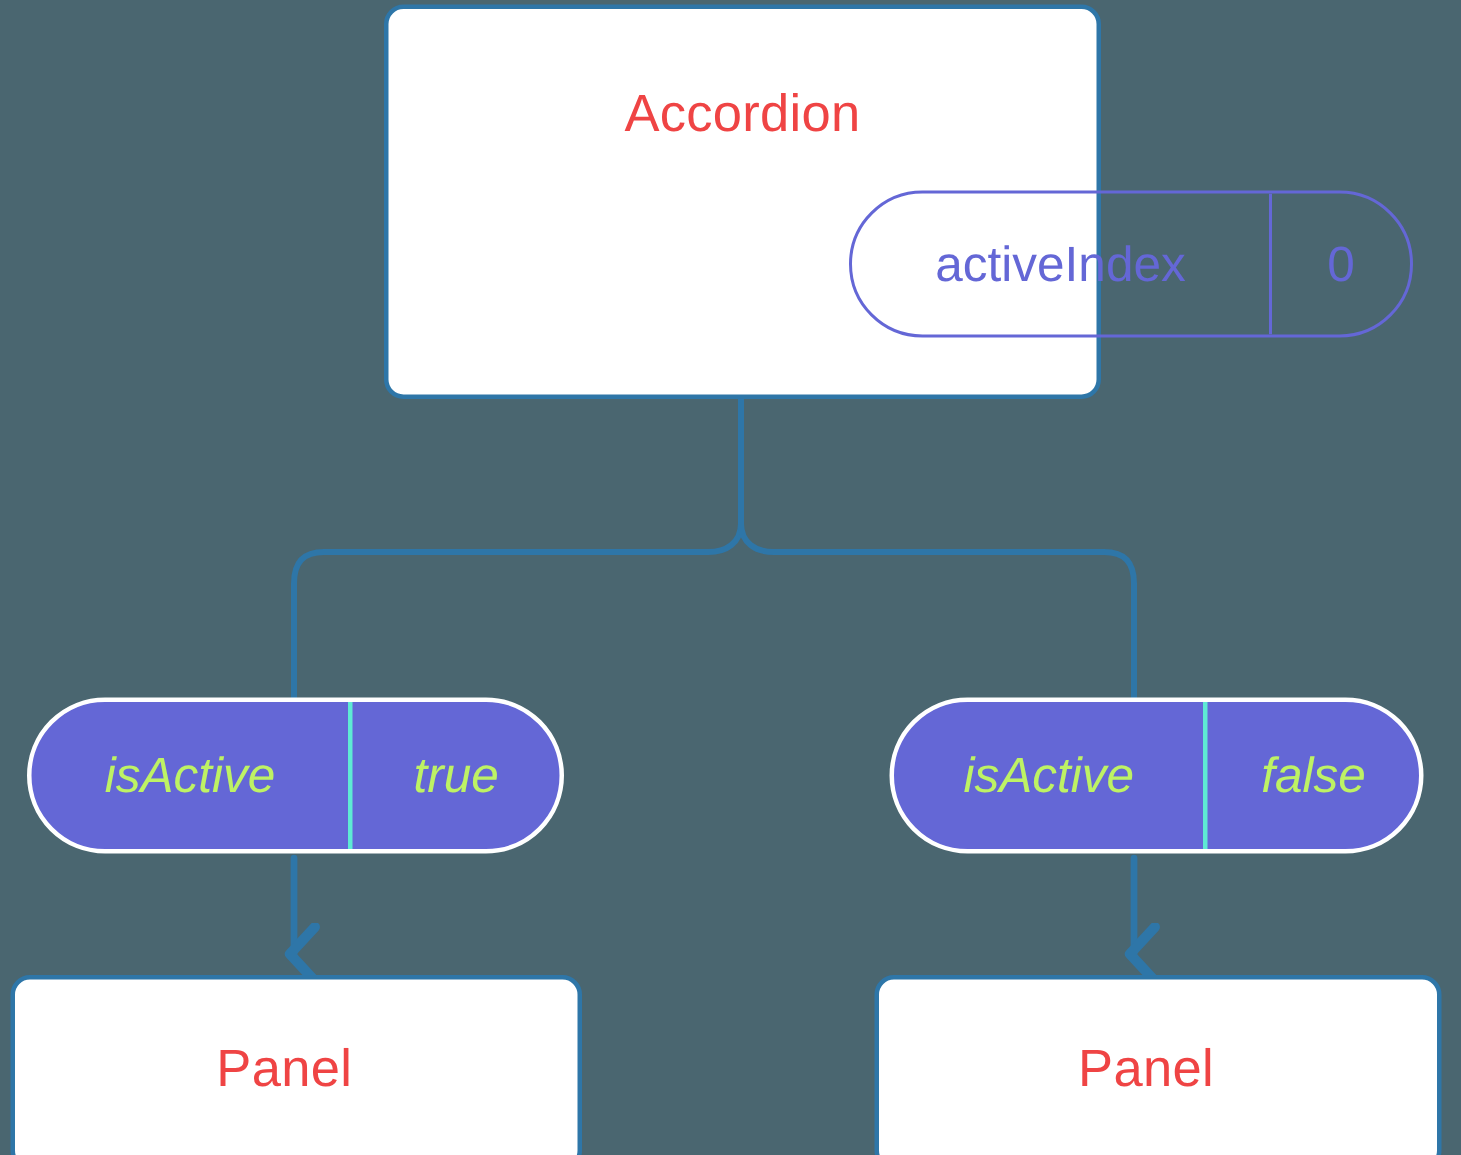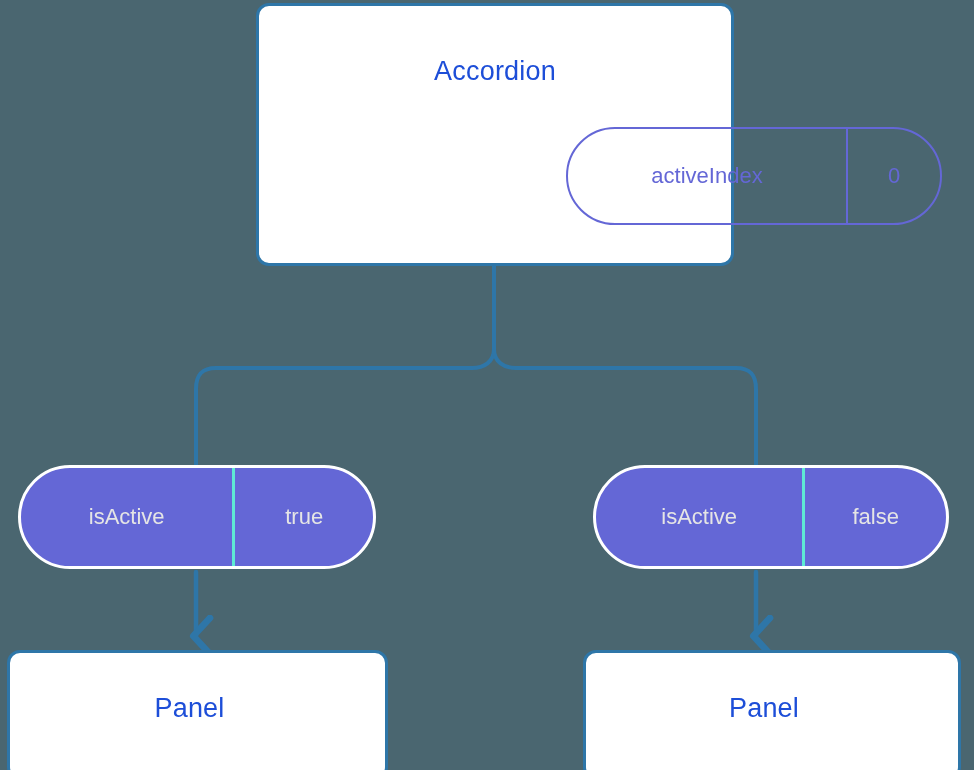--- a/index.html
+++ b/index.html
@@ -25,22 +25,22 @@
 
   
   .card {
     position: absolute;
     background: #ffffff;
     border: 3px solid #2e76a8;
     border-radius: 13px;
     box-sizing: border-box;
   }
   .card-title {
-    color: #1d4ed8;
-    font-size: 27px;
+    color: #ef4444;
+    font-size: 35px;
     font-weight: 400;
     letter-spacing: 0.2px;
     text-align: center;
     white-space: nowrap;
   }
 
   #accordion-card {
     left: 256px; top: 3px;
     width: 478px; height: 263px;
   }
@@ -70,40 +70,40 @@
     box-sizing: border-box;
     border-radius: 999px;
     overflow: hidden;
   }
   .pill-key, .pill-val {
     display: flex;
     align-items: center;
     justify-content: center;
     box-sizing: border-box;
     white-space: nowrap;
-    font-size: 22px;
+    font-size: 33px;
     font-weight: 400;
   }
 
   
   .pill-outline {
     border: 2px solid #6467d6;
     background: transparent;
   }
   .pill-outline .pill-key,
   .pill-outline .pill-val { color: #6467d6; }
   .pill-outline .pill-val { border-left: 2px solid #6467d6; }
 
   
   .pill-filled {
     border: 3px solid #ffffff;
     background: #6467d6;
   }
   .pill-filled .pill-key,
-  .pill-filled .pill-val { color: #e5e5e5; }
+  .pill-filled .pill-val { color: #bef264; font-style: italic; }
   .pill-filled .pill-val { border-left: 3px solid #5eead4; }
 
   #state-pill {
     left: 307px; top: 121px;
     width: 376px; height: 98px;
   }
   #state-pill .pill-key { width: 281px; }
   #state-pill .pill-val { width: 95px; }
 
   #prop-pill-left {

